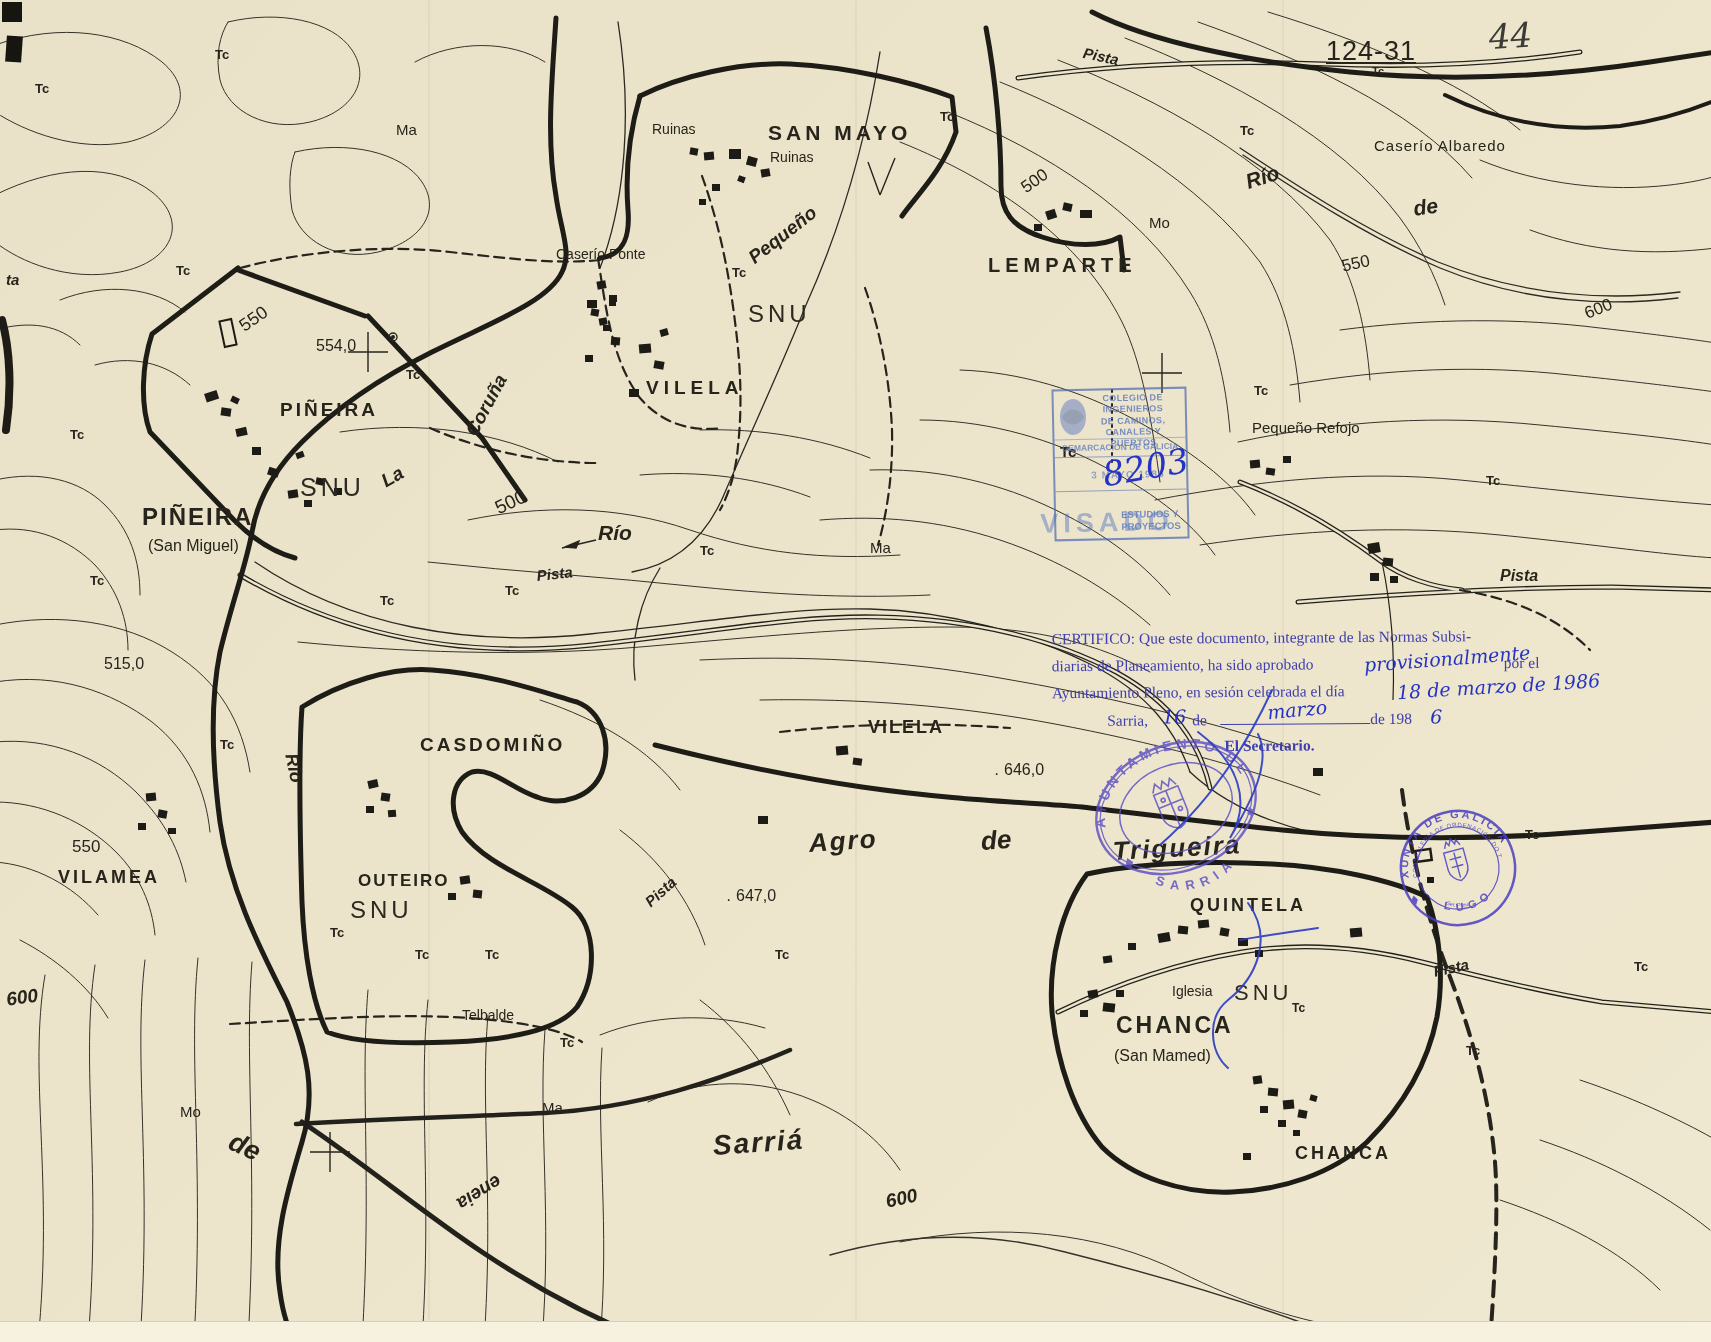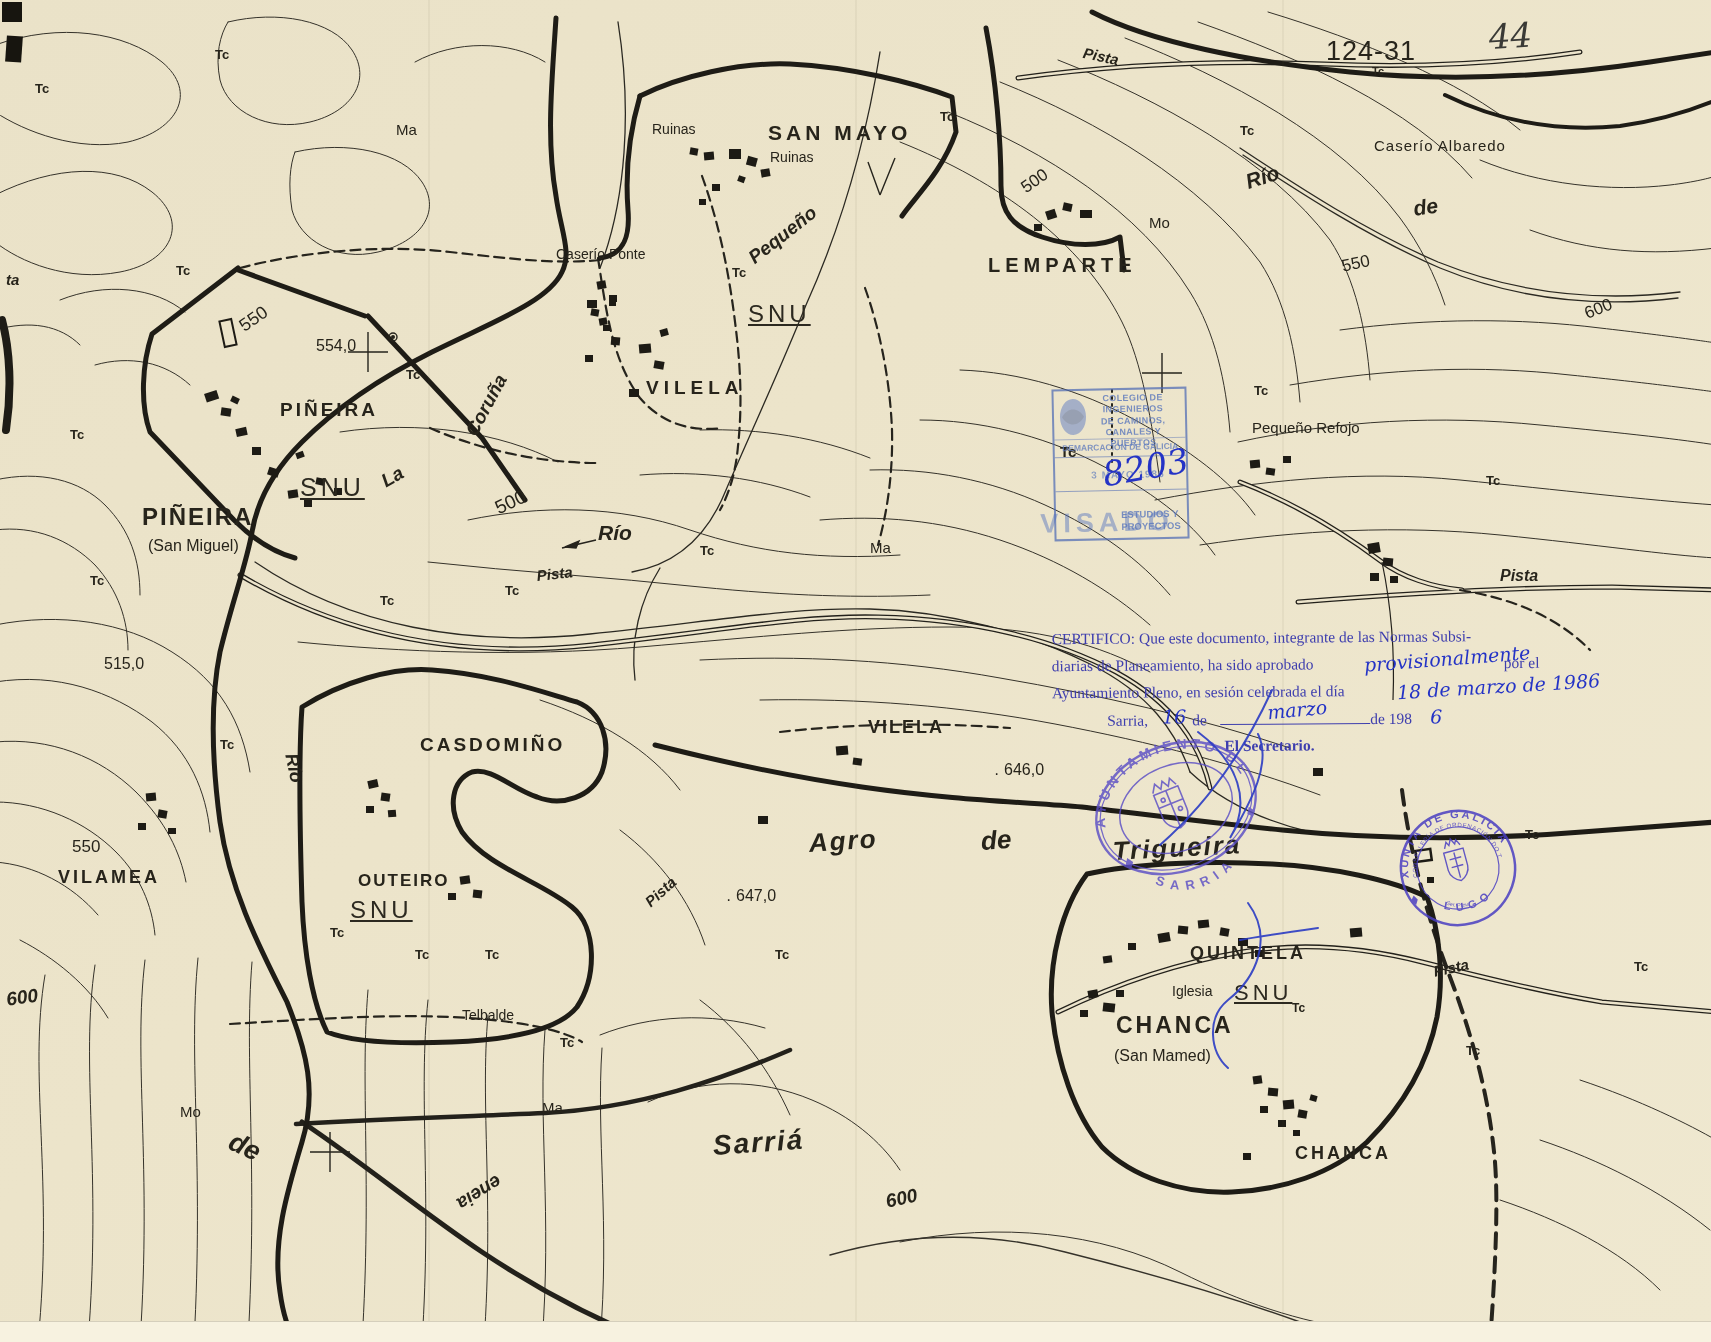--- a/index.html
+++ b/index.html
@@ -7,21 +7,21 @@
        background:linear-gradient(135deg,#eae2c8 0%,#ece4ca 40%,#efe8d0 100%);
        font-family:"Liberation Sans",sans-serif;}
   .paper-bottom{position:absolute;left:0;bottom:0;width:100%;height:20px;background:#f7f2e0;
        border-top:1px solid rgba(60,50,30,.18);}
   .crease{position:absolute;top:0;width:2px;height:100%;background:rgba(90,78,52,.06);}
   svg.layer{position:absolute;left:0;top:0;}
   .lbl{position:absolute;color:#27241b;white-space:nowrap;line-height:1;transform-origin:left top;}
   .b{font-weight:bold;}
   .it{font-style:italic;font-weight:bold;}
   .tc{font-size:13px;}
-  .snu{font-weight:400;letter-spacing:4px;color:#2c2920;text-decoration:underline;}
+  .snu{font-weight:400;letter-spacing:4px;color:#2c2920;}
   .hand{font-family:"DejaVu Serif",serif;font-style:italic;color:#2433c6;}
   .pencil{font-family:"DejaVu Serif",serif;font-style:italic;color:#3a3a36;}
   .cert{position:absolute;font-family:"Liberation Serif",serif;color:#3e3eae;transform:rotate(-.4deg);}
   .cert .ln{position:absolute;white-space:nowrap;font-size:15.5px;}
   .cert .hand{font-size:19px;}
   .u160{display:inline-block;width:150px;border-bottom:1.5px solid #3e3eae;height:13px;}
   .stamp-cg{position:absolute;left:1053px;top:388px;width:131px;height:148px;
        border:2px solid rgba(72,102,180,.7);color:#5b78bd;transform:rotate(-1.2deg);
        font-family:"Liberation Sans",sans-serif;}
   .stamp-cg .s1{position:absolute;top:3px;left:30px;right:3px;text-align:center;
@@ -267,21 +267,21 @@
       <path d="M565,547 l14,-6 -3,7 z" fill="#26241d"></path>
     </g>
   </svg>
 
   <div class="corner" style="left:2px;top:2px;width:20px;height:20px;"></div>
   <div class="corner" style="left:6px;top:36px;width:16px;height:26px;transform:rotate(4deg);"></div>
   <div class="crease" style="left:428px;"></div>
   <div class="crease" style="left:855px;"></div>
   <div class="crease" style="left:1282px;"></div>
 
-  <span class="lbl" style="left:1326px;top:38px;font-size:27px;letter-spacing:1px;">124-31</span>
+  <span class="lbl" style="left:1326px;top:38px;font-size:27px;letter-spacing:1px;text-decoration:underline;">124-31</span>
   <span class="lbl" style="left:1372px;top:66px;font-size:11px;font-weight:bold;">Tc</span>
   <span class="lbl pencil" style="left:1488px;top:20px;font-size:34px;transform:rotate(-3deg);">44</span>
 
   <span class="lbl tc b" style="left:215px;top:48px;">Tc</span>
   <span class="lbl tc b" style="left:35px;top:82px;">Tc</span>
   <span class="lbl tc b" style="left:176px;top:264px;">Tc</span>
   <span class="lbl tc b" style="left:940px;top:110px;">Tc</span>
   <span class="lbl tc b" style="left:1240px;top:124px;">Tc</span>
   <span class="lbl tc b" style="left:732px;top:266px;">Tc</span>
   <span class="lbl tc b" style="left:406px;top:368px;">Tc</span>
@@ -335,21 +335,21 @@
   <span class="lbl it" style="left:300px;top:752px;font-size:18px;transform:rotate(78deg);">Río</span>
   <span class="lbl b" style="left:420px;top:735px;font-size:19px;letter-spacing:3px;">CASDOMIÑO</span>
   <span class="lbl b" style="left:868px;top:718px;font-size:18px;letter-spacing:2px;">VILELA</span>
   <span class="lbl it" style="left:808px;top:830px;font-size:26px;letter-spacing:2px;transform:rotate(-4deg);">Agro</span>
   <span class="lbl it" style="left:980px;top:828px;font-size:26px;transform:rotate(-4deg);">de</span>
   <span class="lbl it" style="left:1112px;top:838px;font-size:26px;letter-spacing:2px;transform:rotate(-3deg);">Trigueira</span>
   <span class="lbl b" style="left:58px;top:868px;font-size:18px;letter-spacing:3px;">VILAMEA</span>
   <span class="lbl b" style="left:358px;top:872px;font-size:17px;letter-spacing:2px;">OUTEIRO</span>
   <span class="lbl snu" style="left:350px;top:898px;font-size:24px;">SNU</span>
   <span class="lbl it" style="left:642px;top:898px;font-size:15px;transform:rotate(-42deg);">Pista</span>
-  <span class="lbl b" style="left:1190px;top:896px;font-size:18px;letter-spacing:3px;margin-top:48px;">QUINTELA</span>
+  <span class="lbl b" style="left:1190px;top:896px;font-size:18px;letter-spacing:3px;">QUINTELA</span>
   <span class="lbl" style="left:1172px;top:984px;font-size:14px;">Iglesia</span>
   <span class="lbl snu" style="left:1234px;top:982px;font-size:22px;">SNU</span>
   <span class="lbl b" style="left:1116px;top:1014px;font-size:23px;letter-spacing:3px;">CHANCA</span>
   <span class="lbl" style="left:1114px;top:1048px;font-size:16px;">(San Mamed)</span>
   <span class="lbl it" style="left:1432px;top:964px;font-size:15px;transform:rotate(-12deg);">Pista</span>
   <span class="lbl" style="left:462px;top:1008px;font-size:14px;">Telbalde</span>
   <span class="lbl b" style="left:1295px;top:1144px;font-size:18px;letter-spacing:3px;">CHANCA</span>
   <span class="lbl it" style="left:712px;top:1132px;font-size:28px;letter-spacing:2px;transform:rotate(-4deg);">Sarriá</span>
   <span class="lbl it" style="left:236px;top:1128px;font-size:27px;transform:rotate(25deg);">de</span>
   <span class="lbl it" style="left:505px;top:1188px;font-size:19px;transform:rotate(148deg);">eneia</span>

